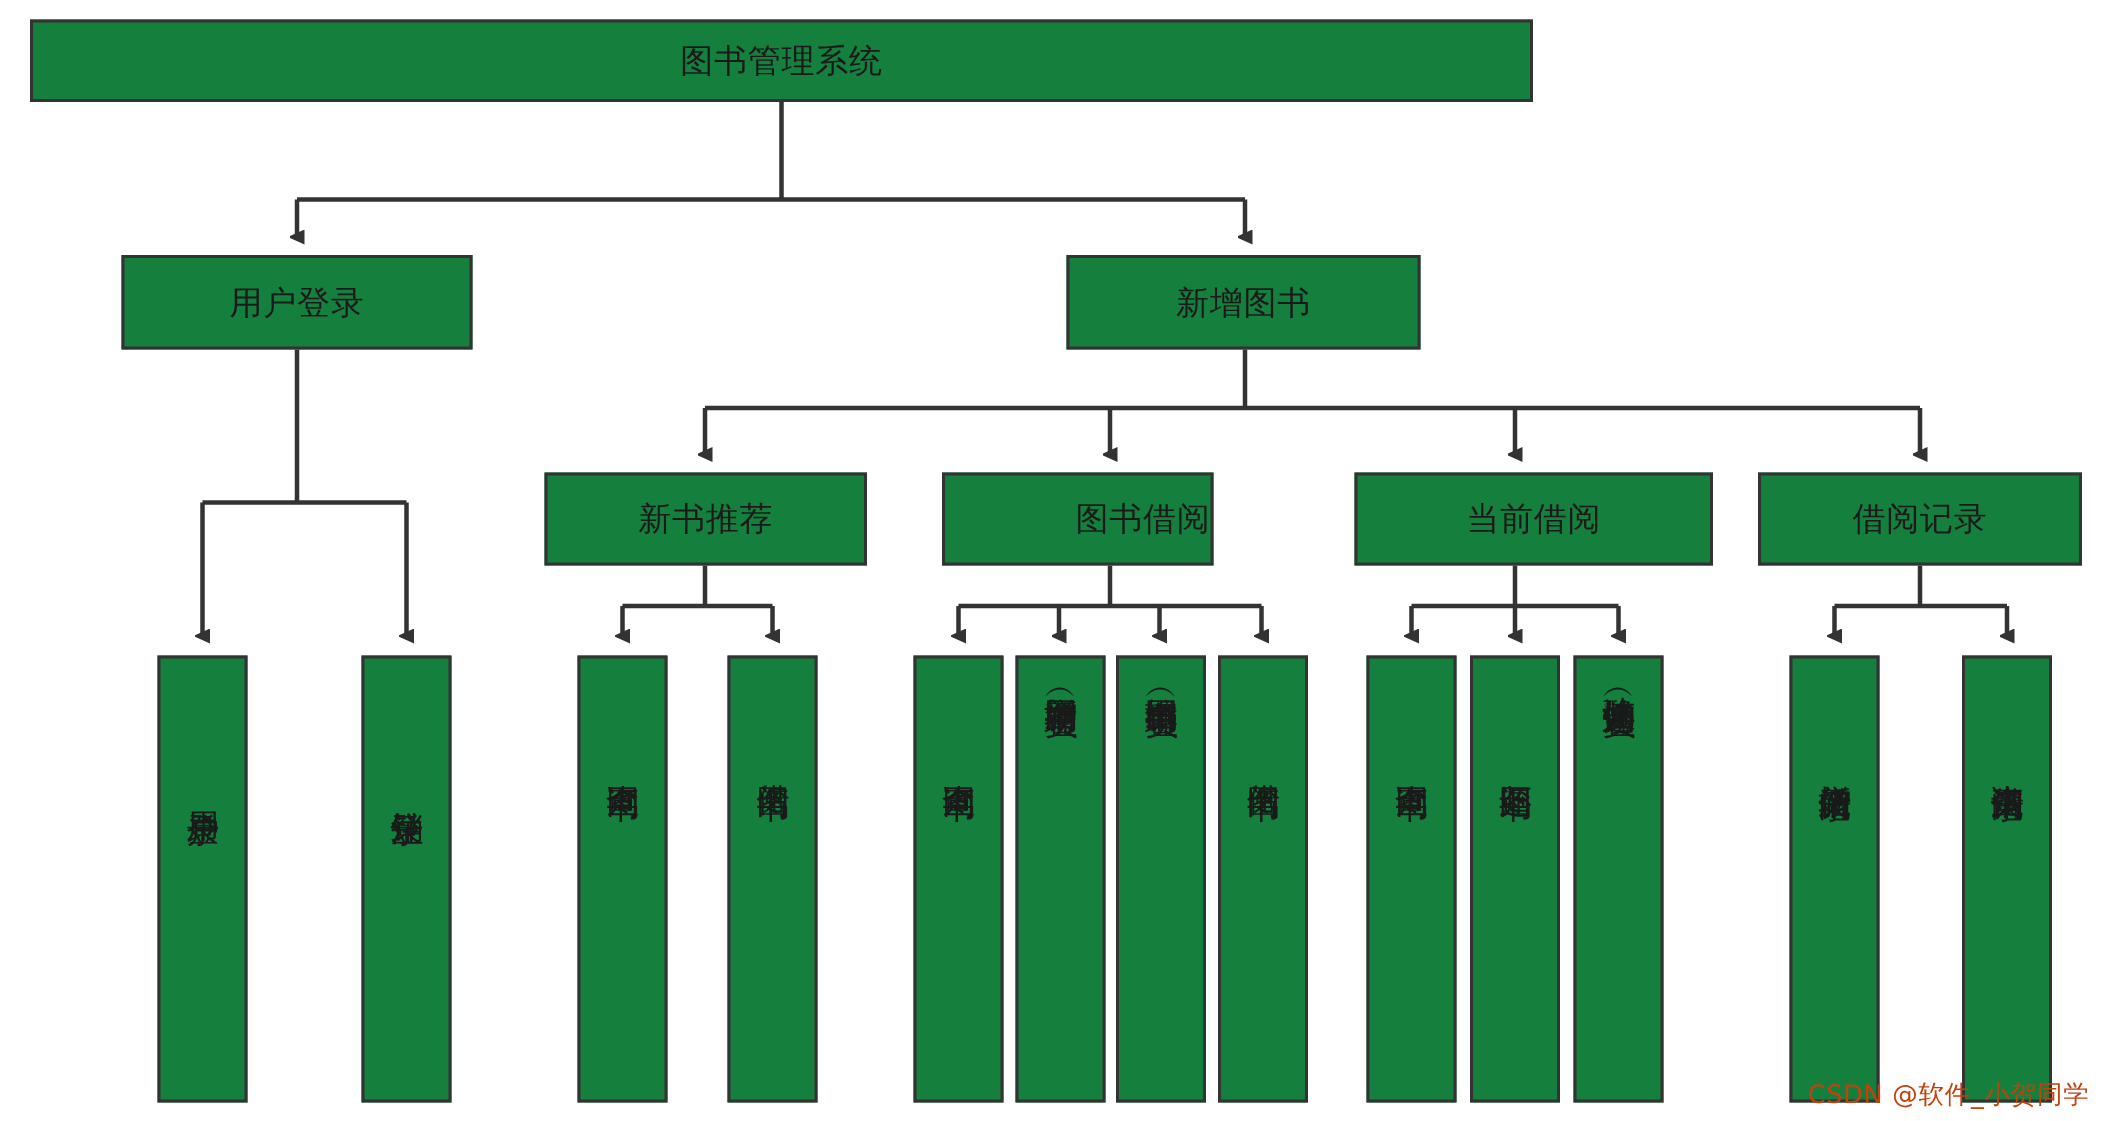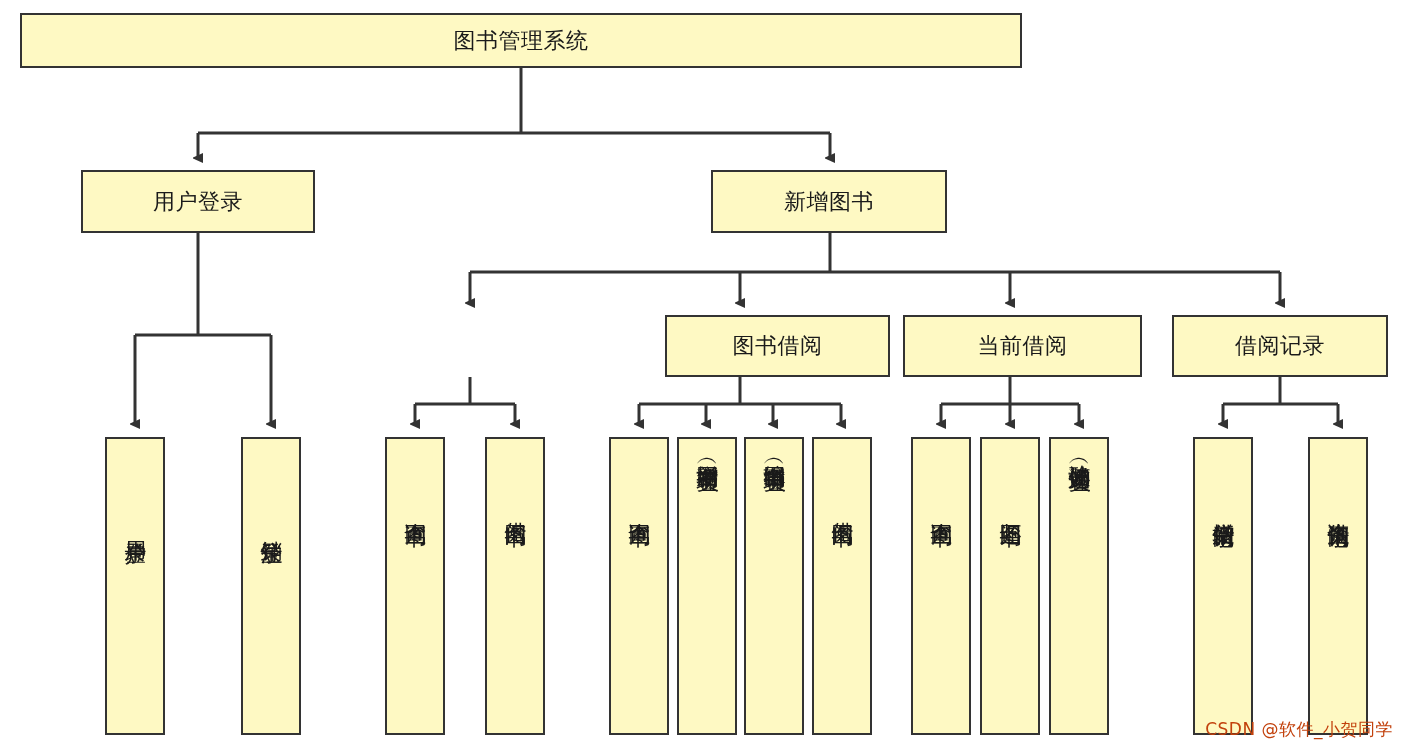--- a/index.html
+++ b/index.html
@@ -22,21 +22,21 @@
   svg.edges {
     position: absolute;
     left: 0;
     top: 0;
     width: 1405px;
     height: 747px;
   }
   .node {
     position: absolute;
     box-sizing: border-box;
-    background: #fef9c3;
+    background: #15803d;
     border: 2px solid #333333;
     display: flex;
     align-items: center;
     justify-content: center;
     z-index: 3;
     font-family: Liberation Serif, serif;
   }
   .node .label {
     color: #1a1a1a;
     letter-spacing: 0.5px;
@@ -137,21 +137,24 @@
     <span class="label">图书管理系统</span>
   </div>
 
   <div class="node horizontal" style="left:81px; top:170px; width:234px; height:63px;">
     <span class="label">用户登录</span>
   </div>
   <div class="node horizontal" style="left:711px; top:170px; width:236px; height:63px;">
     <span class="label">新增图书</span>
   </div>
 
-  <div class="node horizontal" style="left:665px; top:315px; width:225px; height:62px;">
+  <div class="node horizontal" style="left:363px; top:315px; width:215px; height:62px;">
+    <span class="label">新书推荐</span>
+  </div>
+  <div class="node horizontal" style="left:628px; top:315px; width:181px; height:62px;justify-content:flex-end;">
     <span class="label">图书借阅</span>
   </div>
   <div class="node horizontal" style="left:903px; top:315px; width:239px; height:62px;">
     <span class="label">当前借阅</span>
   </div>
   <div class="node horizontal" style="left:1172px; top:315px; width:216px; height:62px;text-align:center;">
     <span class="label">借阅记录</span>
   </div>
 
   <div class="node vertical mid" style="left:105px; top:437px; width:60px; height:298px;">

